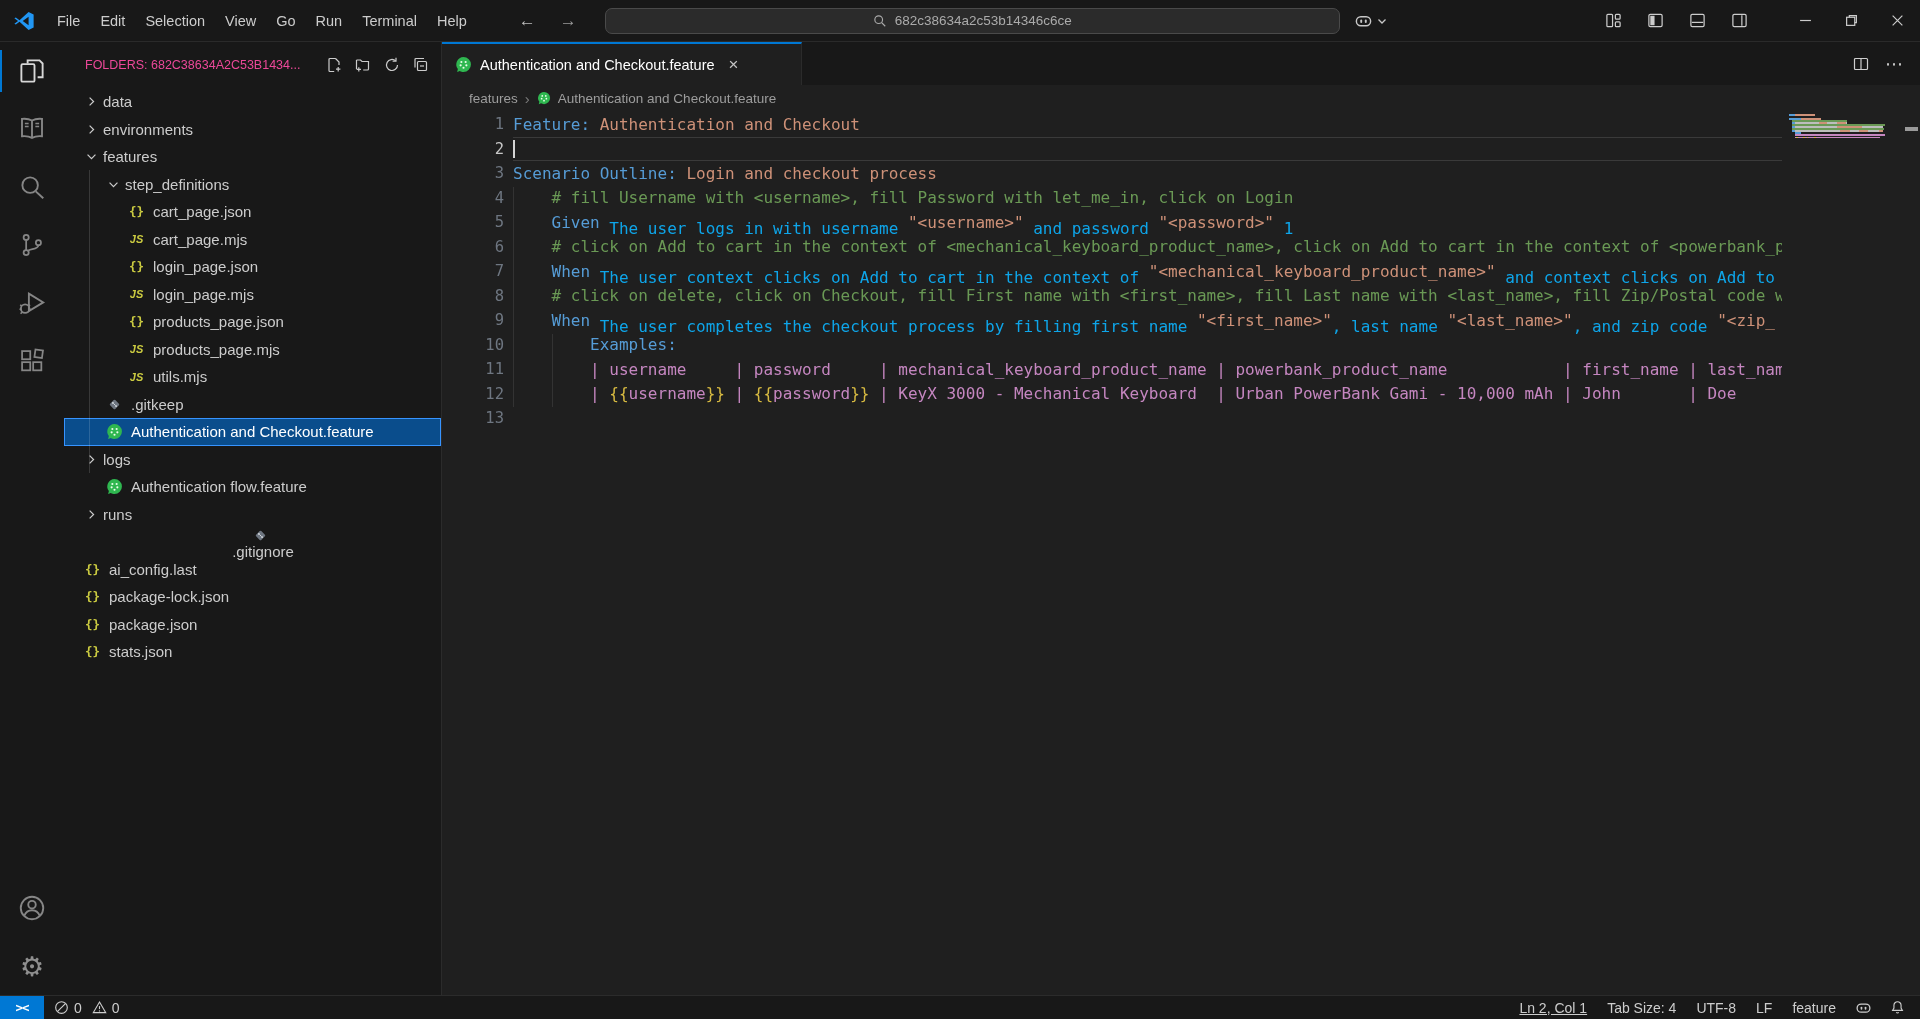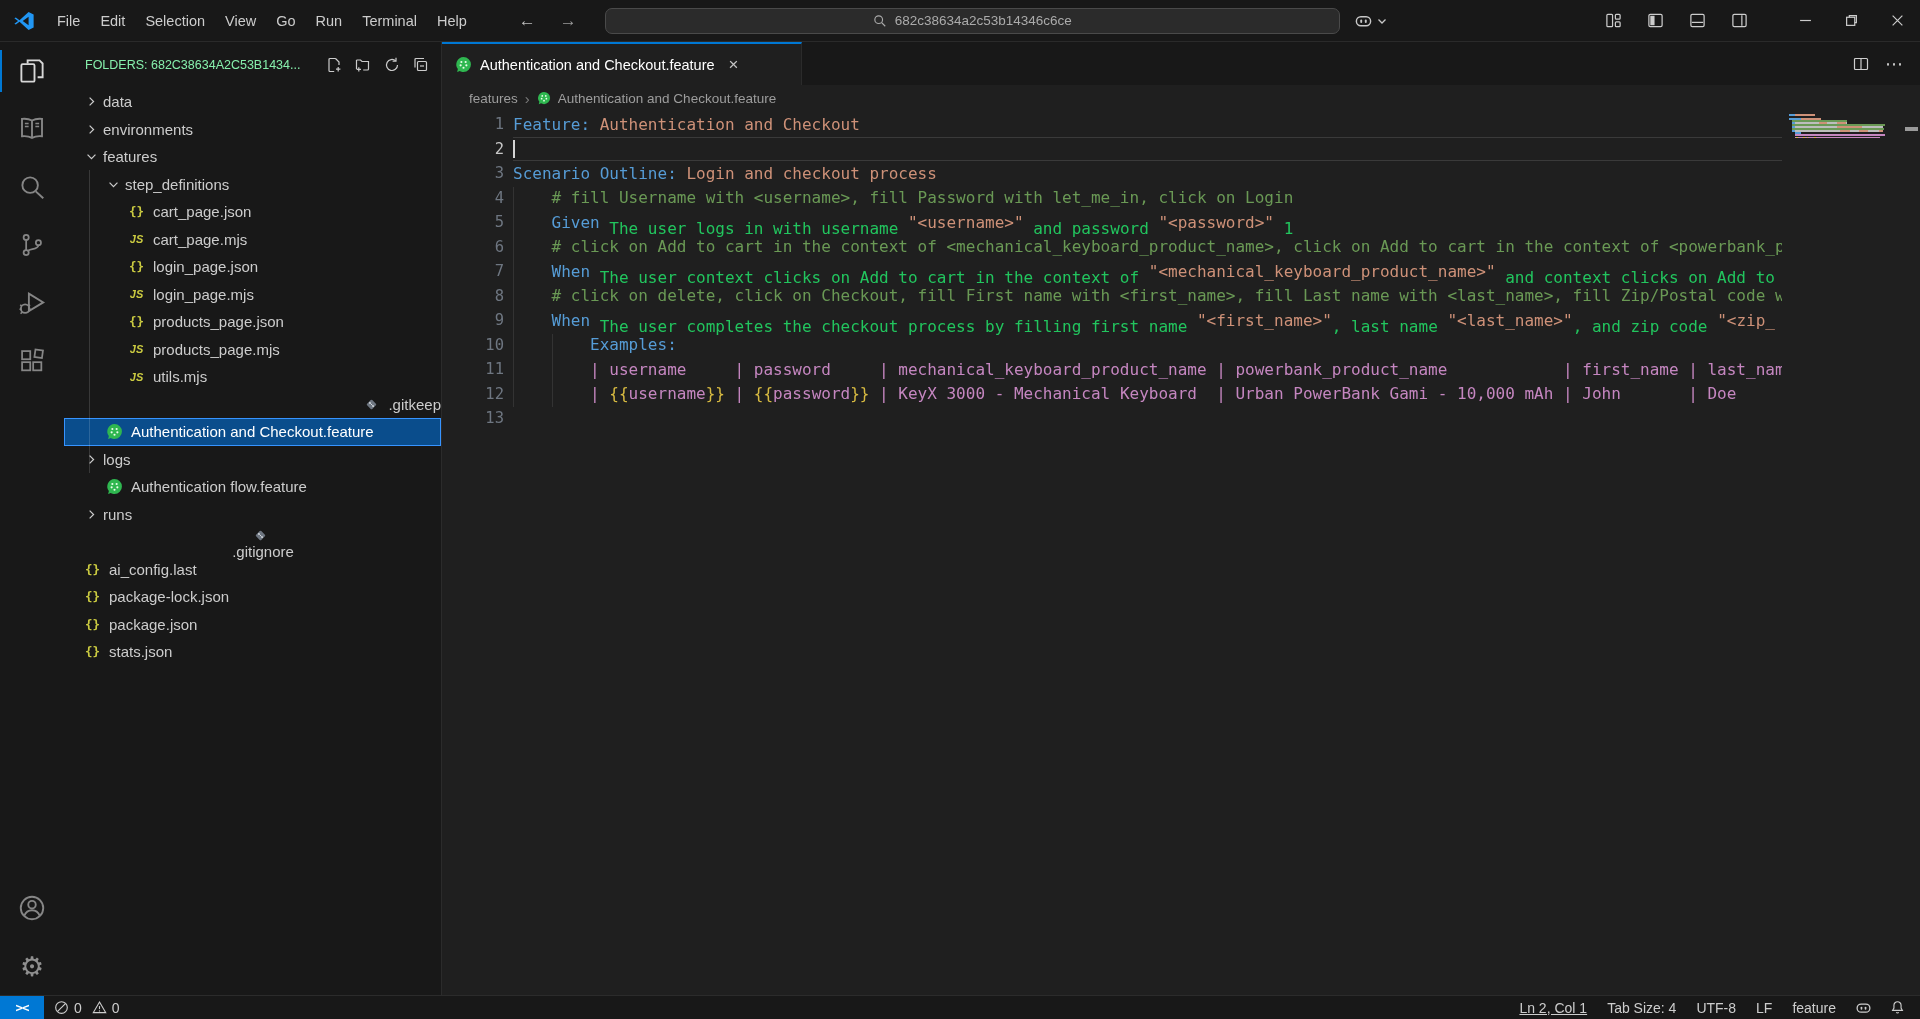--- a/index.html
+++ b/index.html
@@ -31,21 +31,21 @@
   
   .activitybar { width:64px; background:#181818; display:flex; flex-direction:column; }
   .ab-item { height:58px; display:flex; align-items:center; justify-content:center; position:relative; }
   .ab-item.active::before { content:""; position:absolute; left:0; top:8px; bottom:8px; width:2px; background:#0078d4; }
   .ab-spacer { flex:1; }
   .gear-glyph { font-size:27px; color:#8f8f8f; font-family:"DejaVu Sans",sans-serif; }
 
   
   .sidebar { width:378px; background:#181818; border-right:1px solid #2b2b2b; position:relative; }
   .sb-header { height:46px; display:flex; align-items:center; padding:0 10px 0 21px; }
-  .sb-title { flex:1; font-size:12.5px; color:#86efac; white-space:nowrap; overflow:hidden; }
+  .sb-title { flex:1; font-size:12.5px; color:#ec4899; white-space:nowrap; overflow:hidden; }
   .sb-actions { display:flex; align-items:center; gap:9px; color:#cccccc; }
   .sb-actions .act { width:20px; height:20px; display:flex; align-items:center; justify-content:center; }
   .tree { position:relative; }
   .tree-guide { position:absolute; left:25px; top:82px; width:1px; height:303px; background:rgba(255,255,255,0.14); }
   .row { height:27.5px; display:flex; align-items:center; font-size:15px; color:#cccccc; white-space:nowrap; }
   .row.selected { background:#0a4d8c; outline:1px solid #3794ff; outline-offset:-1px; color:#ffffff; }
   .chev { width:18px; display:flex; align-items:center; justify-content:center; flex:none; }
   .ficon { width:21px; display:flex; align-items:center; justify-content:center; flex:none; margin-right:3px; }
   .row .label { margin-left:3px; }
   .fi-json { color:#cbcb41; font-family:"DejaVu Sans Mono",monospace; font-size:12.5px; font-weight:bold; }
@@ -69,21 +69,21 @@
                  font-family:"DejaVu Sans Mono",monospace; font-size:16px; }
   .line { display:flex; align-items:center; height:24.5px; white-space:pre; }
   .num { width:62px; text-align:right; color:#6e7681; font-size:15.5px; flex:none; }
   .line-text { flex:1; margin-left:9px; height:24.5px; display:flex; align-items:center; position:relative; white-space:pre; }
   .line.active .num { color:#c6c6c6; }
   .line.active .line-text { border-top:1px solid #3a3a3a; border-bottom:1px solid #3a3a3a; }
   .cursor { display:inline-block; width:1.5px; height:18px; background:#d4d4d4; flex:none; }
   .kw  { color:#569CD6; }
   .str { color:#CE9178; }
   .com { color:#6A9955; }
-  .txt { color:#22c55e;margin-top:12px; }
+  .txt { color:#0ea5e9;margin-top:12px; }
   .tbl { color:#C586C0; }
   .brk { color:#d7ba41; }
   .iguide { position:absolute; width:1px; background:rgba(255,255,255,0.09); }
 
   .minimap { position:absolute; top:3px; right:15px; width:116px; }
   .mm-row { height:2.05px; display:flex; }
   .mm-bar { height:1.5px; }
   .overview-marker { position:absolute; right:2px; top:16px; width:13px; height:3.5px; background:#9a9a9a; }
 
   
@@ -364,21 +364,21 @@
               <span class="fi-js">JS</span>
             </span>
             <span class="label">products_page.mjs</span>
           </div>
           <div class="row" style="padding-left: 62px;">
             <span class="ficon">
               <span class="fi-js">JS</span>
             </span>
             <span class="label">utils.mjs</span>
           </div>
-          <div class="row" style="padding-left: 40px; justify-content: flex-end;">
+          <div class="row" style="padding-left: 40px;">
             <span class="ficon">
               <svg width="15" height="15" viewBox="0 0 16 16">
                 <rect x="4.1" y="4.1" width="7.8" height="7.8" rx="1.2" fill="#6e7681" transform="rotate(45 8 8)"></rect>
                 <circle cx="6.3" cy="6.3" r="1" fill="#d9dee3"></circle>
                 <circle cx="9.7" cy="9.7" r="1" fill="#d9dee3"></circle>
                 <path d="M6.9 6.9l2.2 2.2" stroke="#d9dee3" stroke-width="1"></path>
               </svg>
             </span>
             <span class="label">.gitkeep</span>
           </div>

